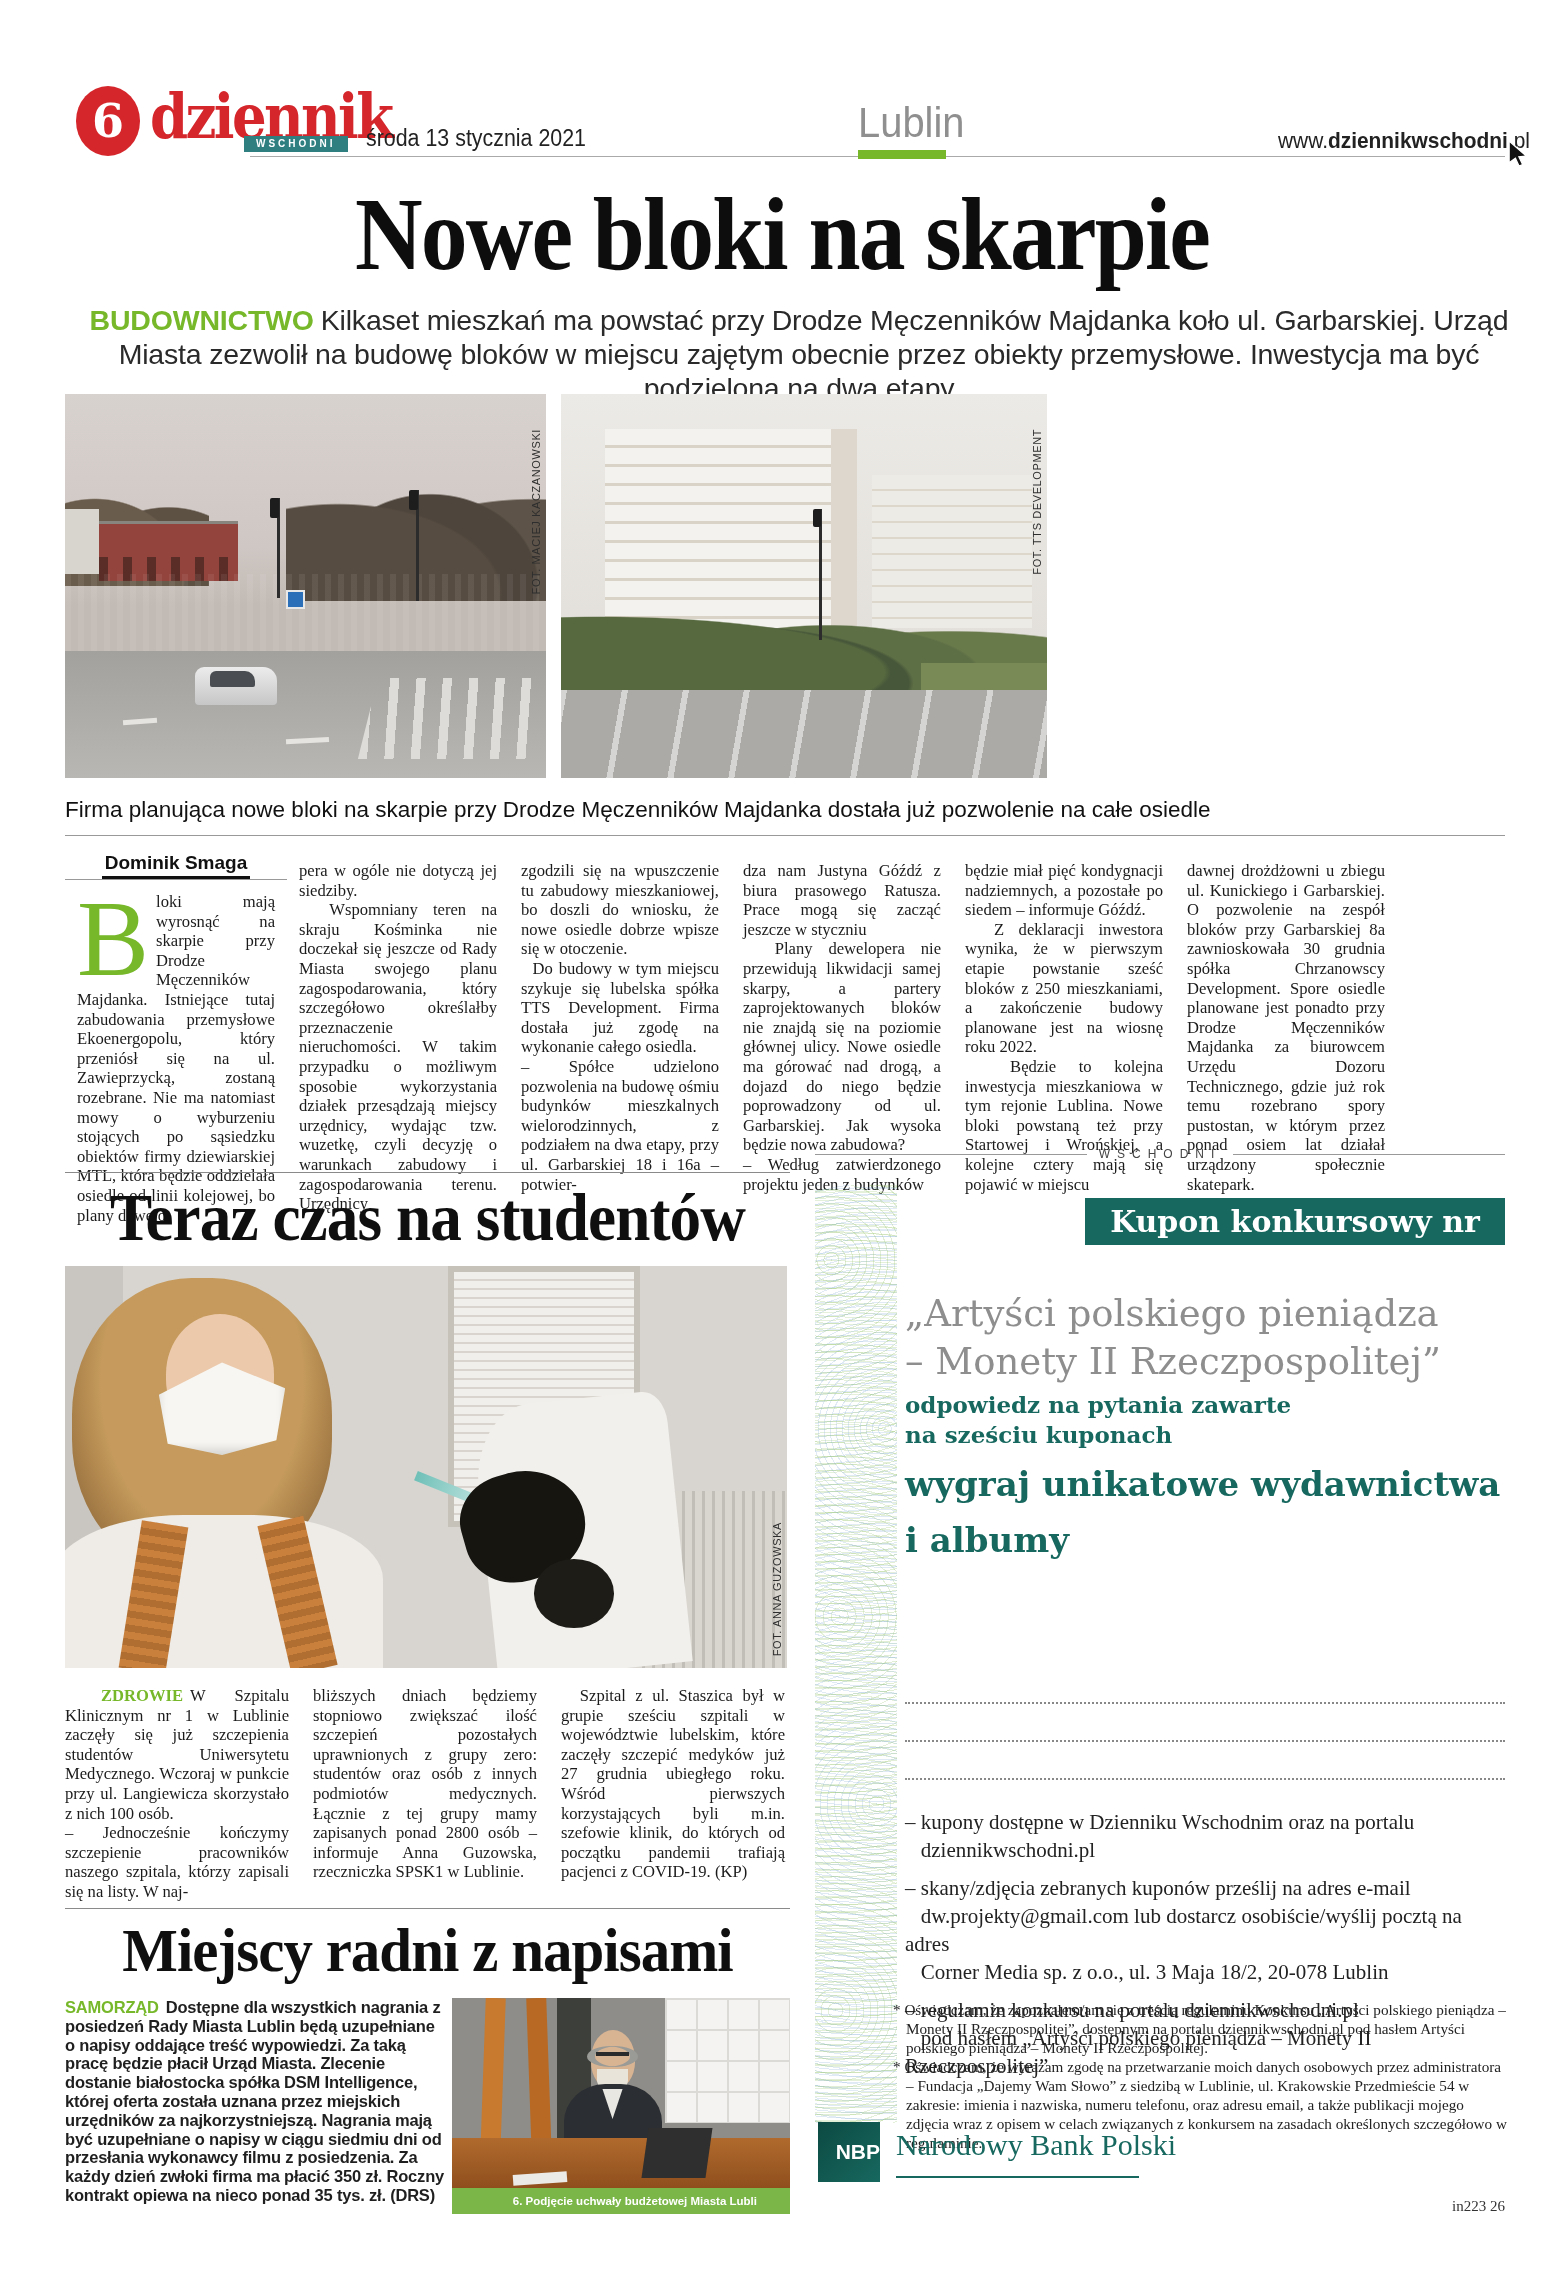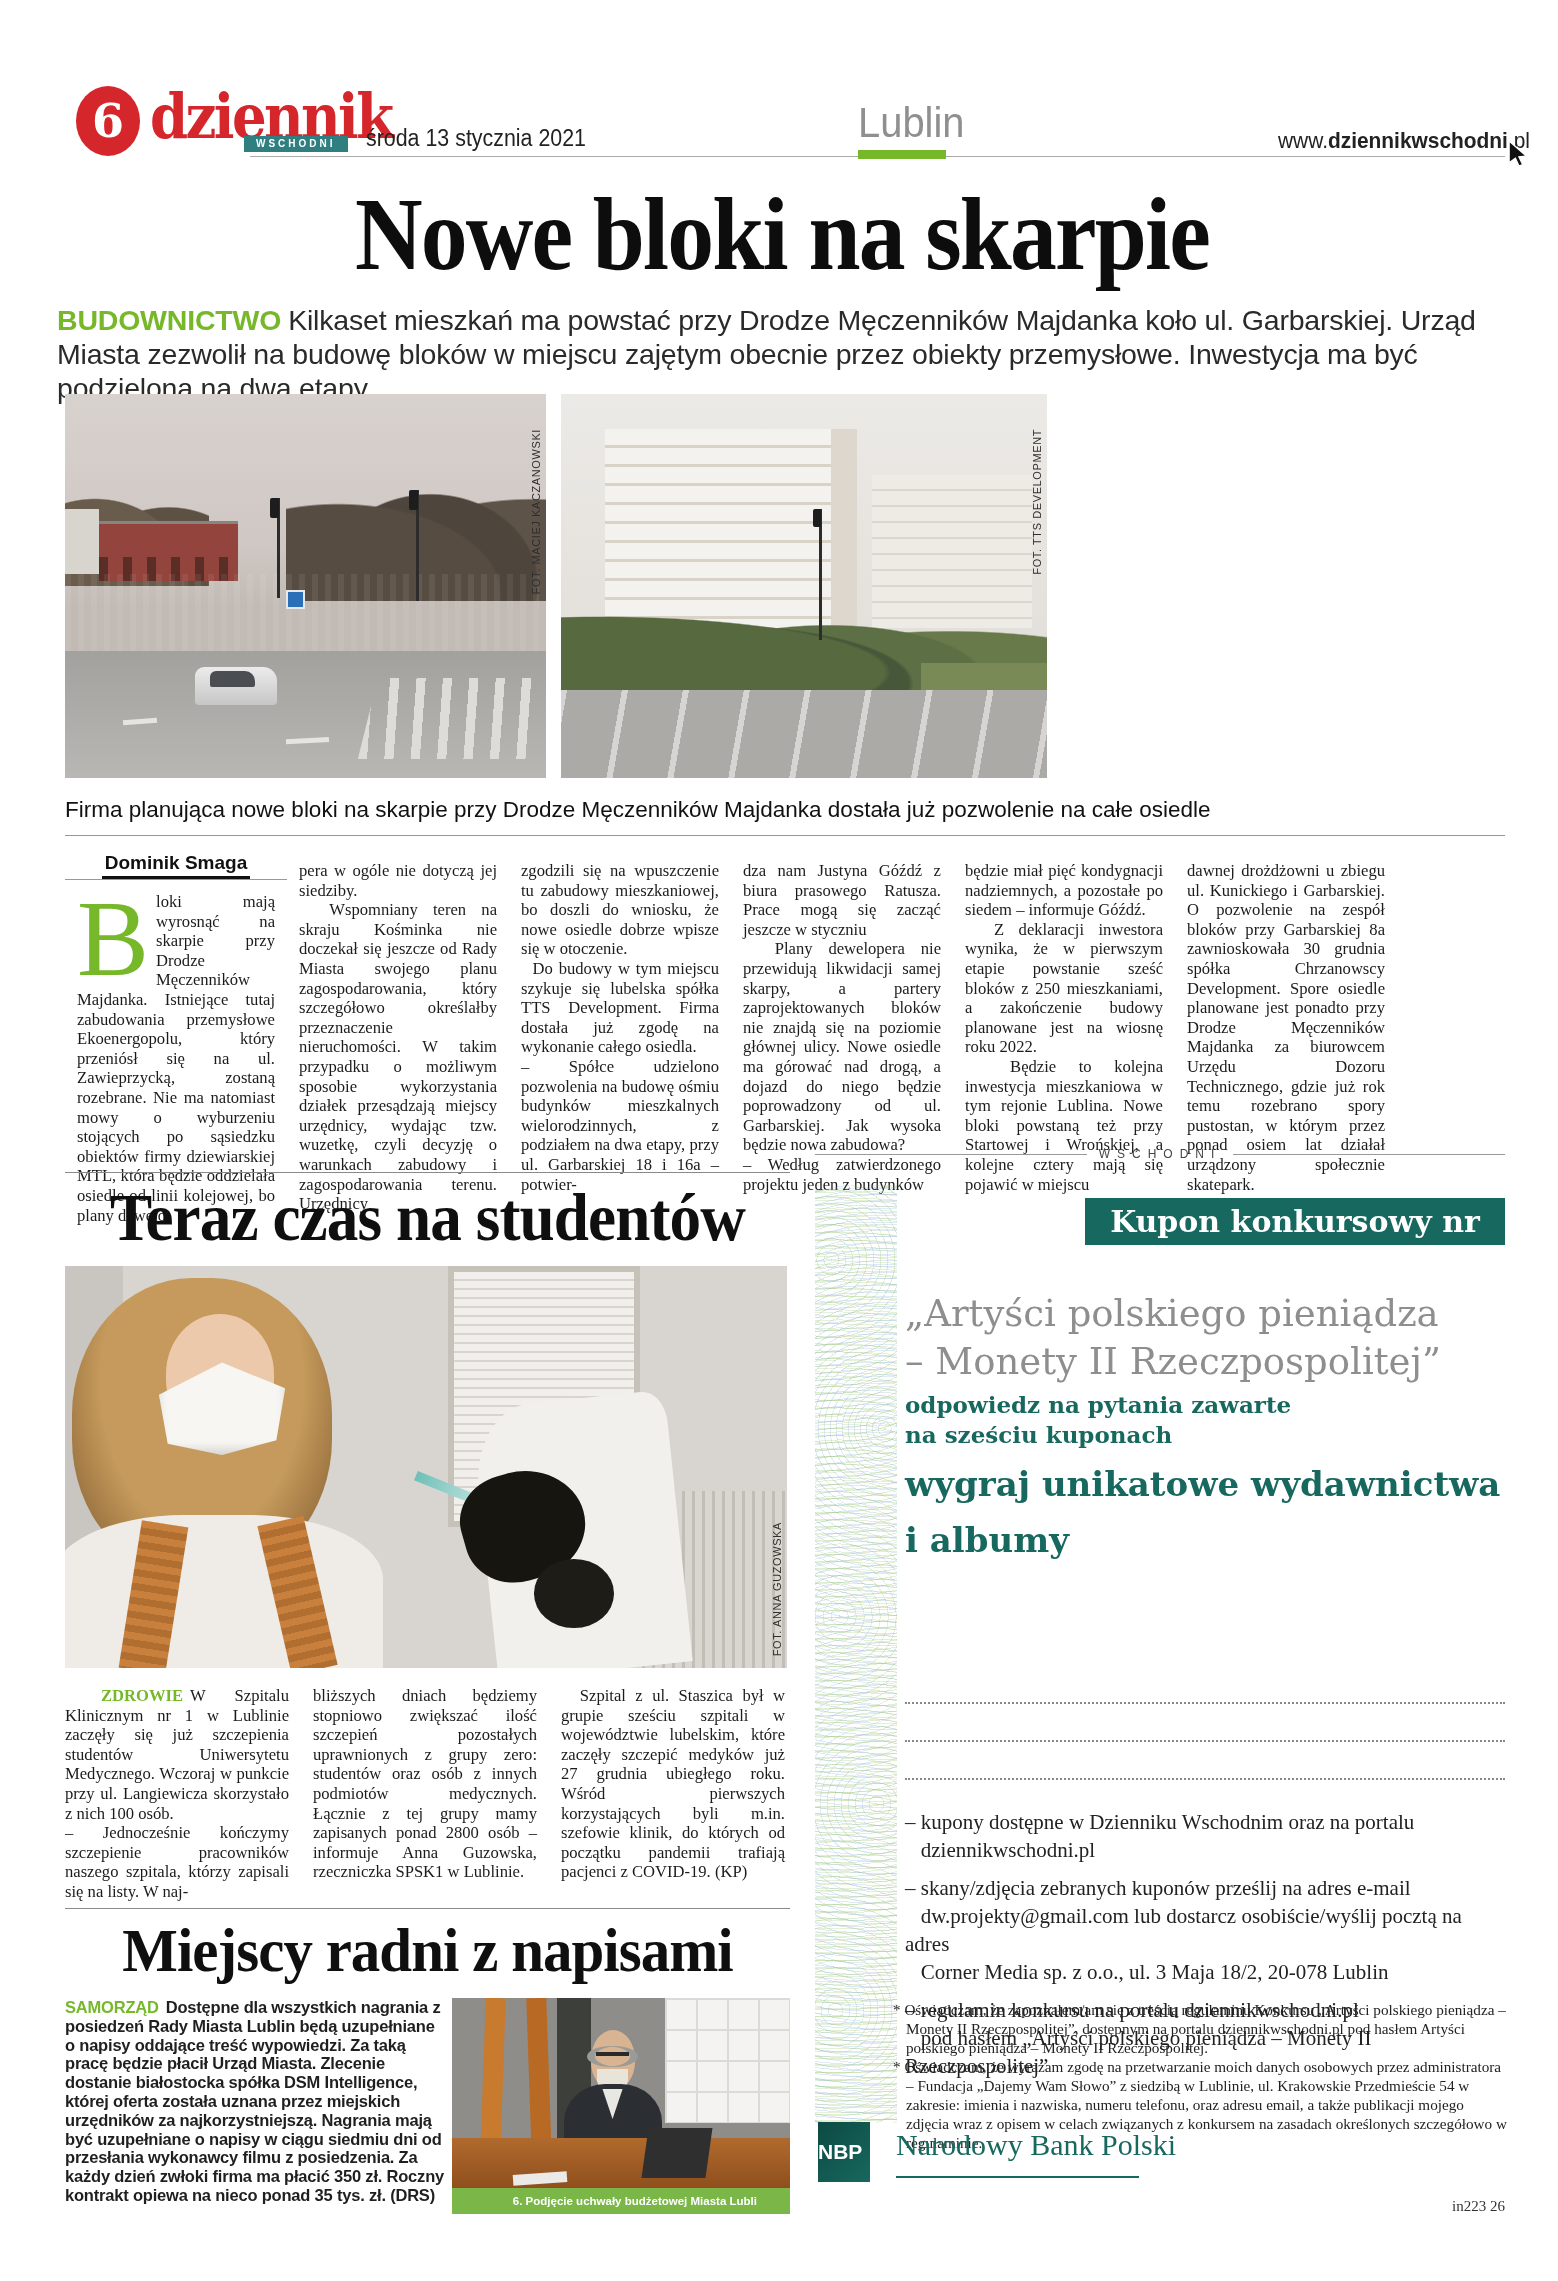--- a/index.html
+++ b/index.html
@@ -22,21 +22,21 @@
                  transform:scaleX(.95);transform-origin:left top;}
   .section-underline{left:858px;top:150px;width:88px;height:9px;background:var(--green,#76b82a);}
   .website{left:1278px;top:129px;font:400 22px/24px "Liberation Sans",sans-serif;color:#222;
            transform:scaleX(.95);transform-origin:left top;cursor:pointer;}
   .website b{font-weight:700;}
   .cursor{left:1506px;top:141px;}
 
   
   .main-headline{left:59px;top:180px;width:1446px;text-align:center;color:#0d0d0d;
        font:700 104px/108px "Liberation Serif",serif;letter-spacing:-2px;transform:scaleX(.9);}
-  .lead{left:57px;top:303px;width:1440px;color:#2a2a2a;
+  .lead{left:79px;top:303px;width:1440px;text-align:center;color:#2a2a2a;
         font:400 28.5px/34px "Liberation Sans",sans-serif;letter-spacing:-.2px;}
   .kicker{color:var(--green,#76b82a);font-weight:700;margin-right:7px;}
   .photo{position:absolute;overflow:hidden;background:#cfc9c5;}
   .ph1{left:65px;top:394px;width:481px;height:384px;}
   .ph2{left:561px;top:394px;width:486px;height:384px;background:#e9e7e2;}
   .vcredit{position:absolute;writing-mode:vertical-rl;transform:rotate(180deg);
            font:400 11px "Liberation Sans",sans-serif;color:#2e2e2e;letter-spacing:.6px;z-index:5;}
   .caption{left:65px;top:796px;width:1440px;font:400 22.5px/28px "Liberation Sans",sans-serif;color:#111;}
   .caption-rule{left:65px;top:835px;width:1440px;height:1px;background:#999;}
   .cols{left:65px;top:849px;width:1440px;display:flex;}
@@ -84,22 +84,22 @@
   .instruction{left:905px;top:1390px;font:700 23px/30px "DejaVu Serif",serif;color:var(--coupon-teal,#17685f);}
   .prize{left:905px;top:1456px;font:700 34px/56px "DejaVu Serif",serif;color:var(--coupon-teal,#17685f);}
   .question{left:905px;top:1588px;width:610px;font:700 30px/39px "DejaVu Serif",serif;color:#141414;
             letter-spacing:-.5px;}
   .answers{left:905px;top:1666px;width:600px;}
   .dotline{height:36px;border-bottom:2px dotted #888;}
   .bullets{left:905px;top:1808px;width:604px;font:400 21px/28px "Liberation Serif",serif;color:#222;}
   .bullets p{margin:0 0 10px 0;}
   .fineprint{left:893px;top:2000px;width:614px;font:400 15.2px/19px "Liberation Serif",serif;color:#222;}
   .fineprint p{margin:0;padding-left:13px;text-indent:-13px;}
-  .nbp-logo{left:818px;top:2122px;width:52px;height:60px;background:linear-gradient(135deg,#0c4a43,#17685f);
-            color:#fff;text-align:left;font:700 21px/60px "Liberation Sans",sans-serif;}
+  .nbp-logo{left:818px;top:2122px;width:62px;height:60px;background:linear-gradient(135deg,#0c4a43,#17685f);
+            color:#fff;text-align:right;font:700 21px/60px "Liberation Sans",sans-serif;}
   .nbp-name{left:896px;top:2128px;font:400 30px/34px "Liberation Serif",serif;color:var(--coupon-teal,#17685f);}
   .nbp-rule{left:896px;top:2176px;width:243px;height:2px;background:var(--coupon-teal,#17685f);}
   .nbp-note{left:1160px;top:2116px;width:360px;font:400 21px/28px "Liberation Serif",serif;color:#555;}
   .print-code{left:1395px;top:2198px;width:110px;text-align:right;font:400 15px "Liberation Serif",serif;color:#333;}
 
   
   .p1-sky{inset:0;background:linear-gradient(180deg,#d8d2cf 0%,#cfc7c3 40%,#c2bab4 55%);}
   .p1-trees-l{left:-4%;top:22%;width:34%;height:28%;background:
       radial-gradient(ellipse at 30% 90%,#6a5c4c 0 55%,transparent 56%),
       radial-gradient(ellipse at 75% 95%,#5d5144 0 50%,transparent 51%);}

